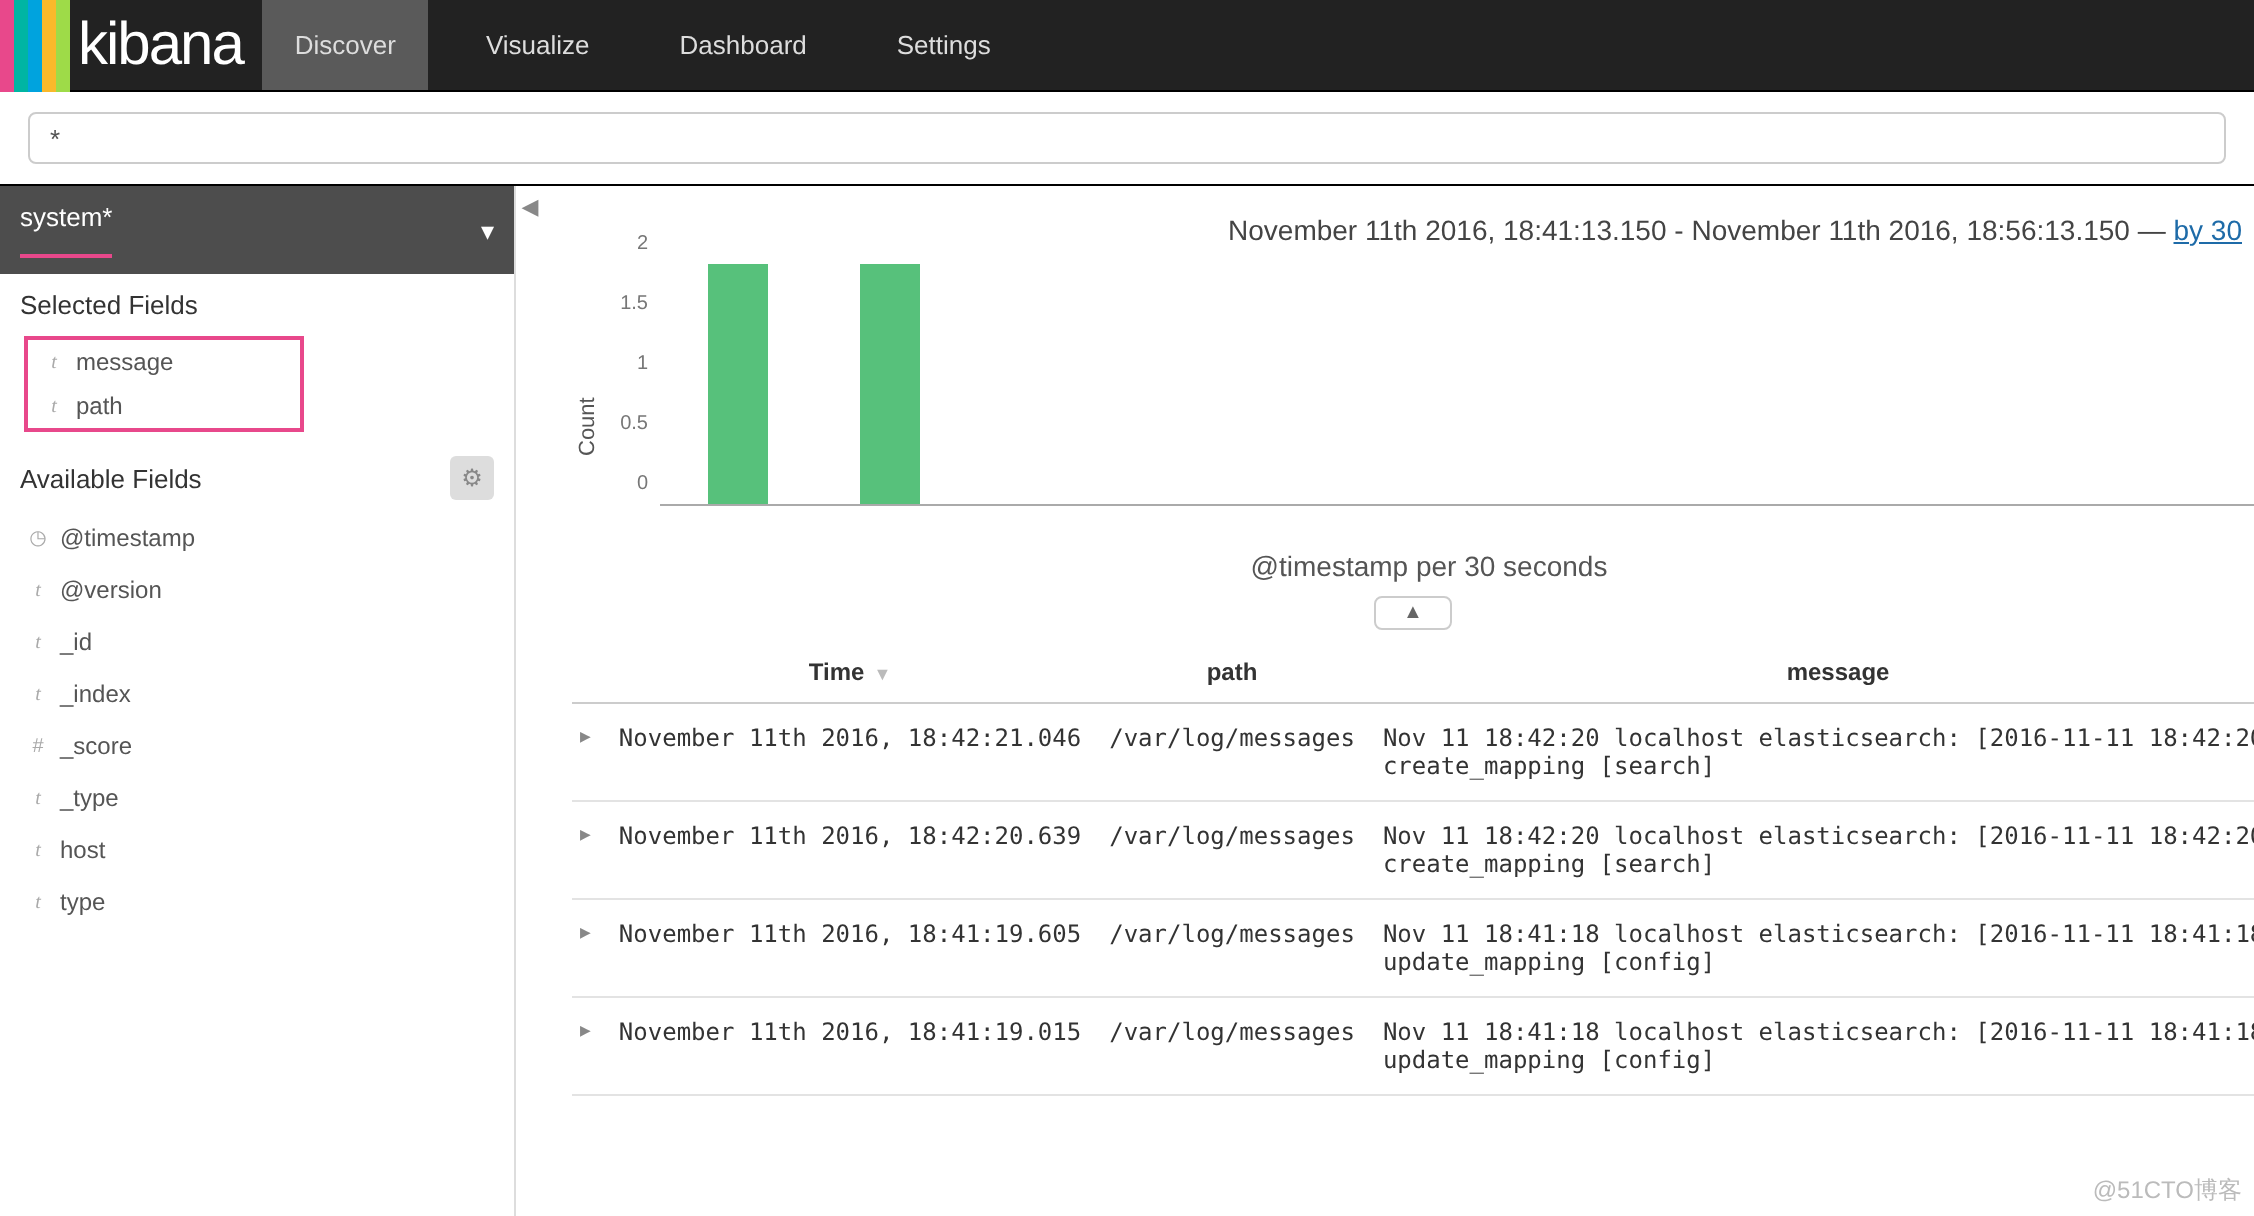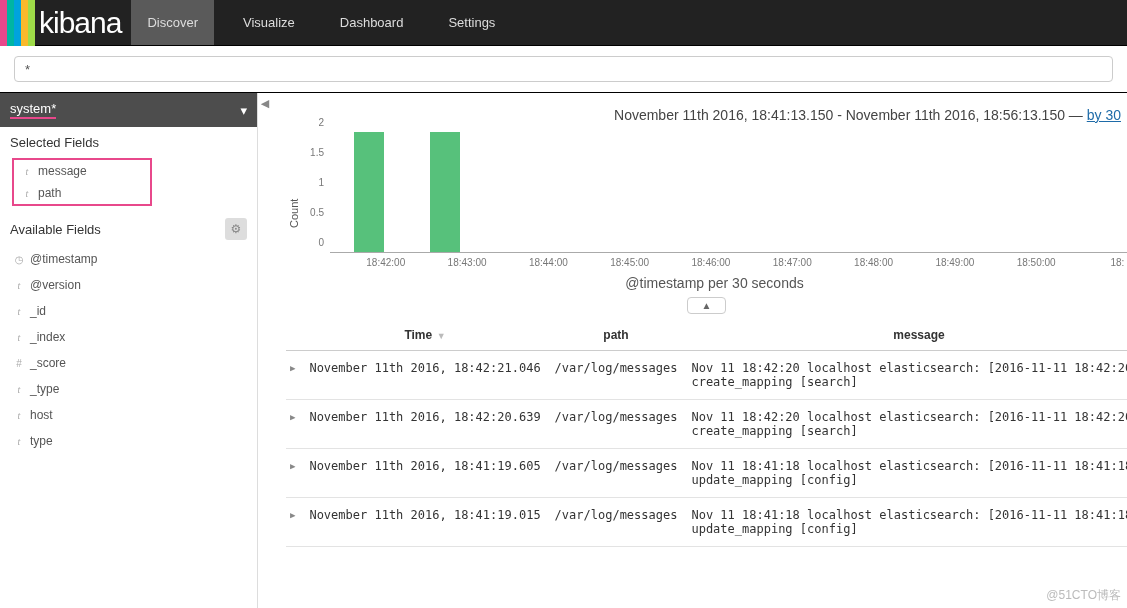--- a/index.html
+++ b/index.html
@@ -24,21 +24,21 @@
 
 .searchbar { padding: 10px 14px; background: #fff; border-bottom: 1px solid #000; }
 .searchinput { width: 100%; height: 26px; border: 1px solid #ccc; border-radius: 4px; padding: 2px 10px; font-size: 13px; color: #555; background: #fff; }
 
 
 .main { display: flex; height: calc(608px - 46px - 47px); }
 
 
 .sidebar { width: 258px; background: #fff; border-right: 1px solid #ddd; }
 .index-selector { background: #4d4d4d; color: #fff; padding: 8px 10px; display: flex; justify-content: space-between; align-items: center; font-size: 13px; }
-.index-name { border-bottom: 2px solid #e8488b; padding-bottom: 1px; }
+.index-name { border-bottom: 2px solid #e8488b; padding-bottom: 11px; }
 .field-section-title { padding: 8px 10px; font-size: 13px; color: #333; }
 .selected-box { border: 2px solid #e8488b; margin: 0 6px 6px 12px; width: 140px; }
 .field-item { padding: 4px 8px; font-size: 12px; color: #555; display: flex; align-items: center; gap: 6px; cursor: pointer; }
 .fld-icon { font-size: 10px; color: #aaa; width: 10px; text-align: center; font-style: italic; font-family: Georgia, serif; }
 .fld-icon.num { font-style: normal; font-family: inherit; }
 .fld-icon.clock { font-style: normal; }
 .available-header { display: flex; justify-content: space-between; align-items: center; padding: 6px 10px; }
 .gear-btn { width: 22px; height: 22px; background: #ddd; border-radius: 3px; display: flex; align-items: center; justify-content: center; color: #888; font-size: 12px; cursor: pointer; }
 .available-list { padding: 0 4px; }
 .available-list .field-item { padding: 6px 10px; }
@@ -179,32 +179,20 @@
             <div class="ytick" style="bottom: 0px; top: auto;">0</div>
             <div class="ytick" style="bottom: 30px; top: auto;">0.5</div>
             <div class="ytick" style="bottom: 60px; top: auto;">1</div>
             <div class="ytick" style="bottom: 90px; top: auto;">1.5</div>
             <div class="ytick" style="bottom: 120px; top: auto;">2</div>
           </div>
         <div class="plot" id="plot">
             <div class="bar" style="left: 3%; height: 120px;"></div>
             <div class="bar" style="left: 12.5%; height: 120px;"></div>
           </div>
-        <div class="xaxis" id="xaxis">
-            <div class="xtick" style="left: 7%;">18:42:00</div>
-            <div class="xtick" style="left: 17.2%;">18:43:00</div>
-            <div class="xtick" style="left: 27.4%;">18:44:00</div>
-            <div class="xtick" style="left: 37.6%;">18:45:00</div>
-            <div class="xtick" style="left: 47.8%;">18:46:00</div>
-            <div class="xtick" style="left: 58%;">18:47:00</div>
-            <div class="xtick" style="left: 68.2%;">18:48:00</div>
-            <div class="xtick" style="left: 78.4%;">18:49:00</div>
-            <div class="xtick" style="left: 88.6%;">18:50:00</div>
-            <div class="xtick" style="left: 98.8%;">18:</div>
-          </div>
         <div class="xlabel">@timestamp per 30 seconds</div>
       </div>
     </div>
 
     <div class="scroll-up-wrap">
       <span class="scroll-up">▲</span>
     </div>
 
     <table class="doctable">
       <thead>

